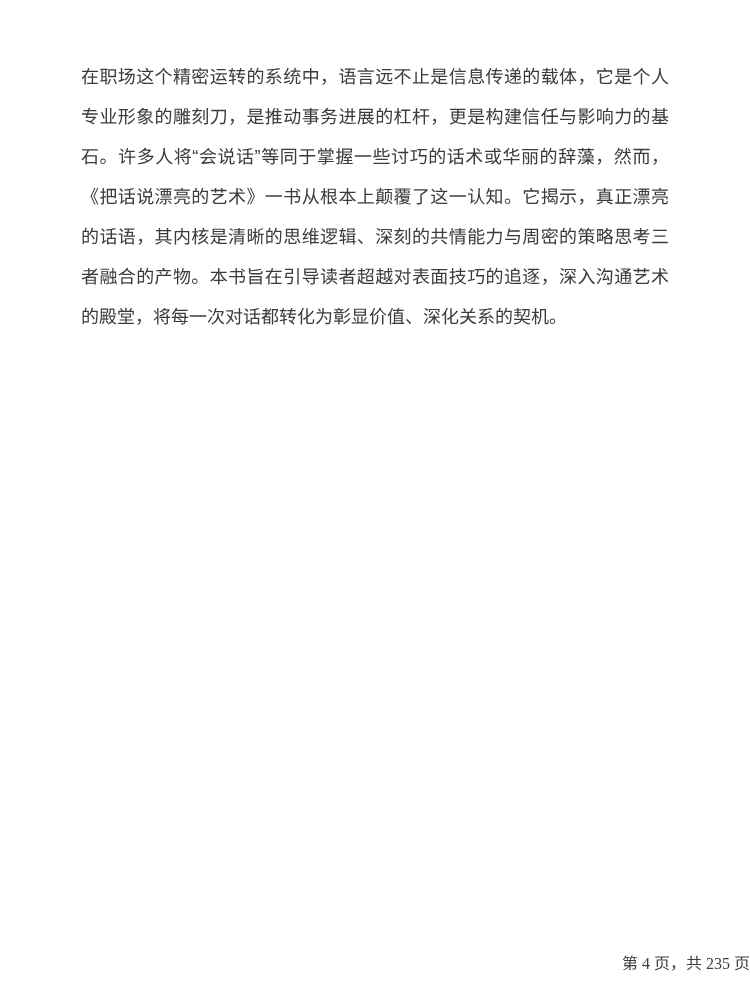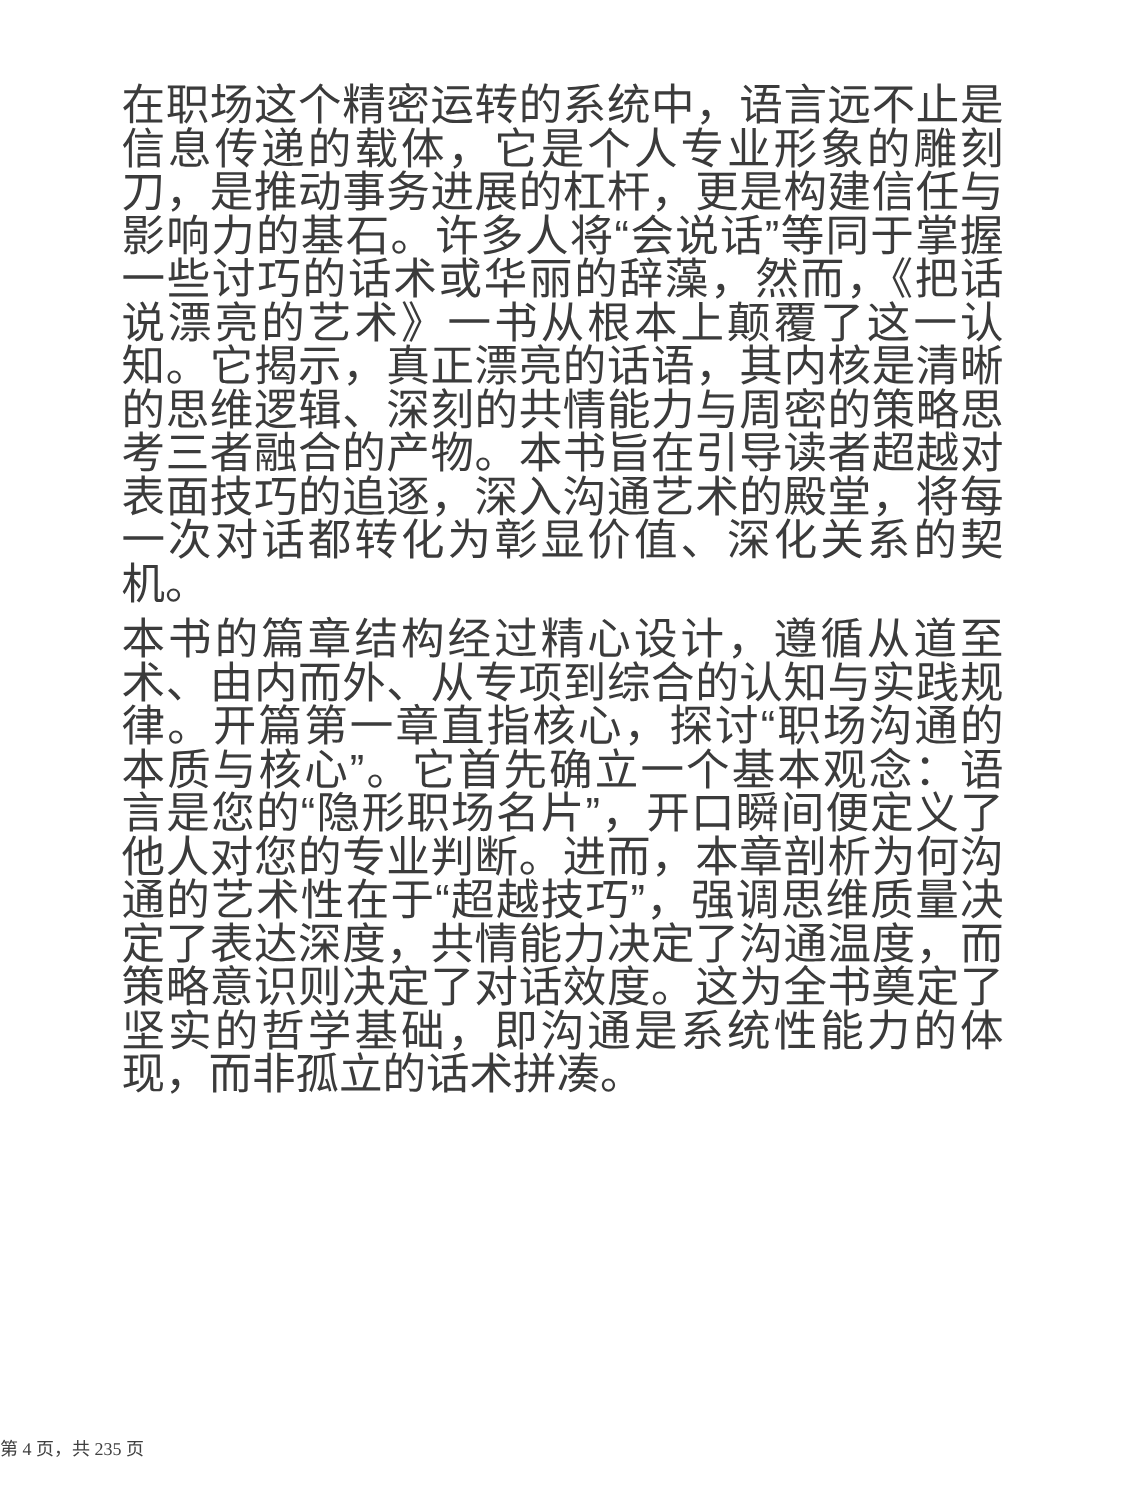--- a/index.html
+++ b/index.html
@@ -20,44 +20,43 @@
     background: #ffffff;
     position: relative;
     box-sizing: border-box;
   }
   .content {
     position: absolute;
     top: 57px;
     left: 81px;
     width: 588px;
     color: #3b3b3b;
-    font-size: 29px;
-    line-height: 29px;
+    font-size: 18px;
+    line-height: 40px;
     text-align: justify;
     text-justify: inter-ideograph;
     letter-spacing: 0;
     font-weight: 400;
   }
   .content p {
     margin: 0 0 8px 0;
     padding: 0;
   }
   .footer {
     position: absolute;
     left: 0;
     right: 0;
     bottom: 26px;
-    text-align: left;
+    text-align: right;
     font-family: "Liberation Serif", "DejaVu Serif", serif;
-    font-size: 12px;
+    font-size: 16px;
     color: #3f3f3f;
   }
 </style>
 </head>
 <body>
 
 <div class="page">
   <div class="content">
     <p>在职场这个精密运转的系统中，语言远不止是信息传递的载体，它是个人专业形象的雕刻刀，是推动事务进展的杠杆，更是构建信任与影响力的基石。许多人将“会说话”等同于掌握一些讨巧的话术或华丽的辞藻，然而，《把话说漂亮的艺术》一书从根本上颠覆了这一认知。它揭示，真正漂亮的话语，其内核是清晰的思维逻辑、深刻的共情能力与周密的策略思考三者融合的产物。本书旨在引导读者超越对表面技巧的追逐，深入沟通艺术的殿堂，将每一次对话都转化为彰显价值、深化关系的契机。</p>
-    <p>本书的篇章结构经过精心设计，遵循从道至术、由内而外、从专项到综合的认知与实践规律。开篇第一章直指核心，探讨“职场沟通的本质与核心”。它首先确立一个基本观念：语言是您的“隐形职场名片”，开口瞬间便定义了他人对您的专业判断。进而，本章剖析为何沟通的艺术性在于“超越技巧”，强调思维质量决定了表达深度，共情能力决定了沟通温度，而策略意识则决定了对话效度。这为全书奠定了坚实的哲学基础，即沟通是系统性能力的体现，而非孤立的话术拼凑。</p>
   </div>
   <div class="footer">第 4 页，共 235 页</div>
 </div>
 
 </body></html>

